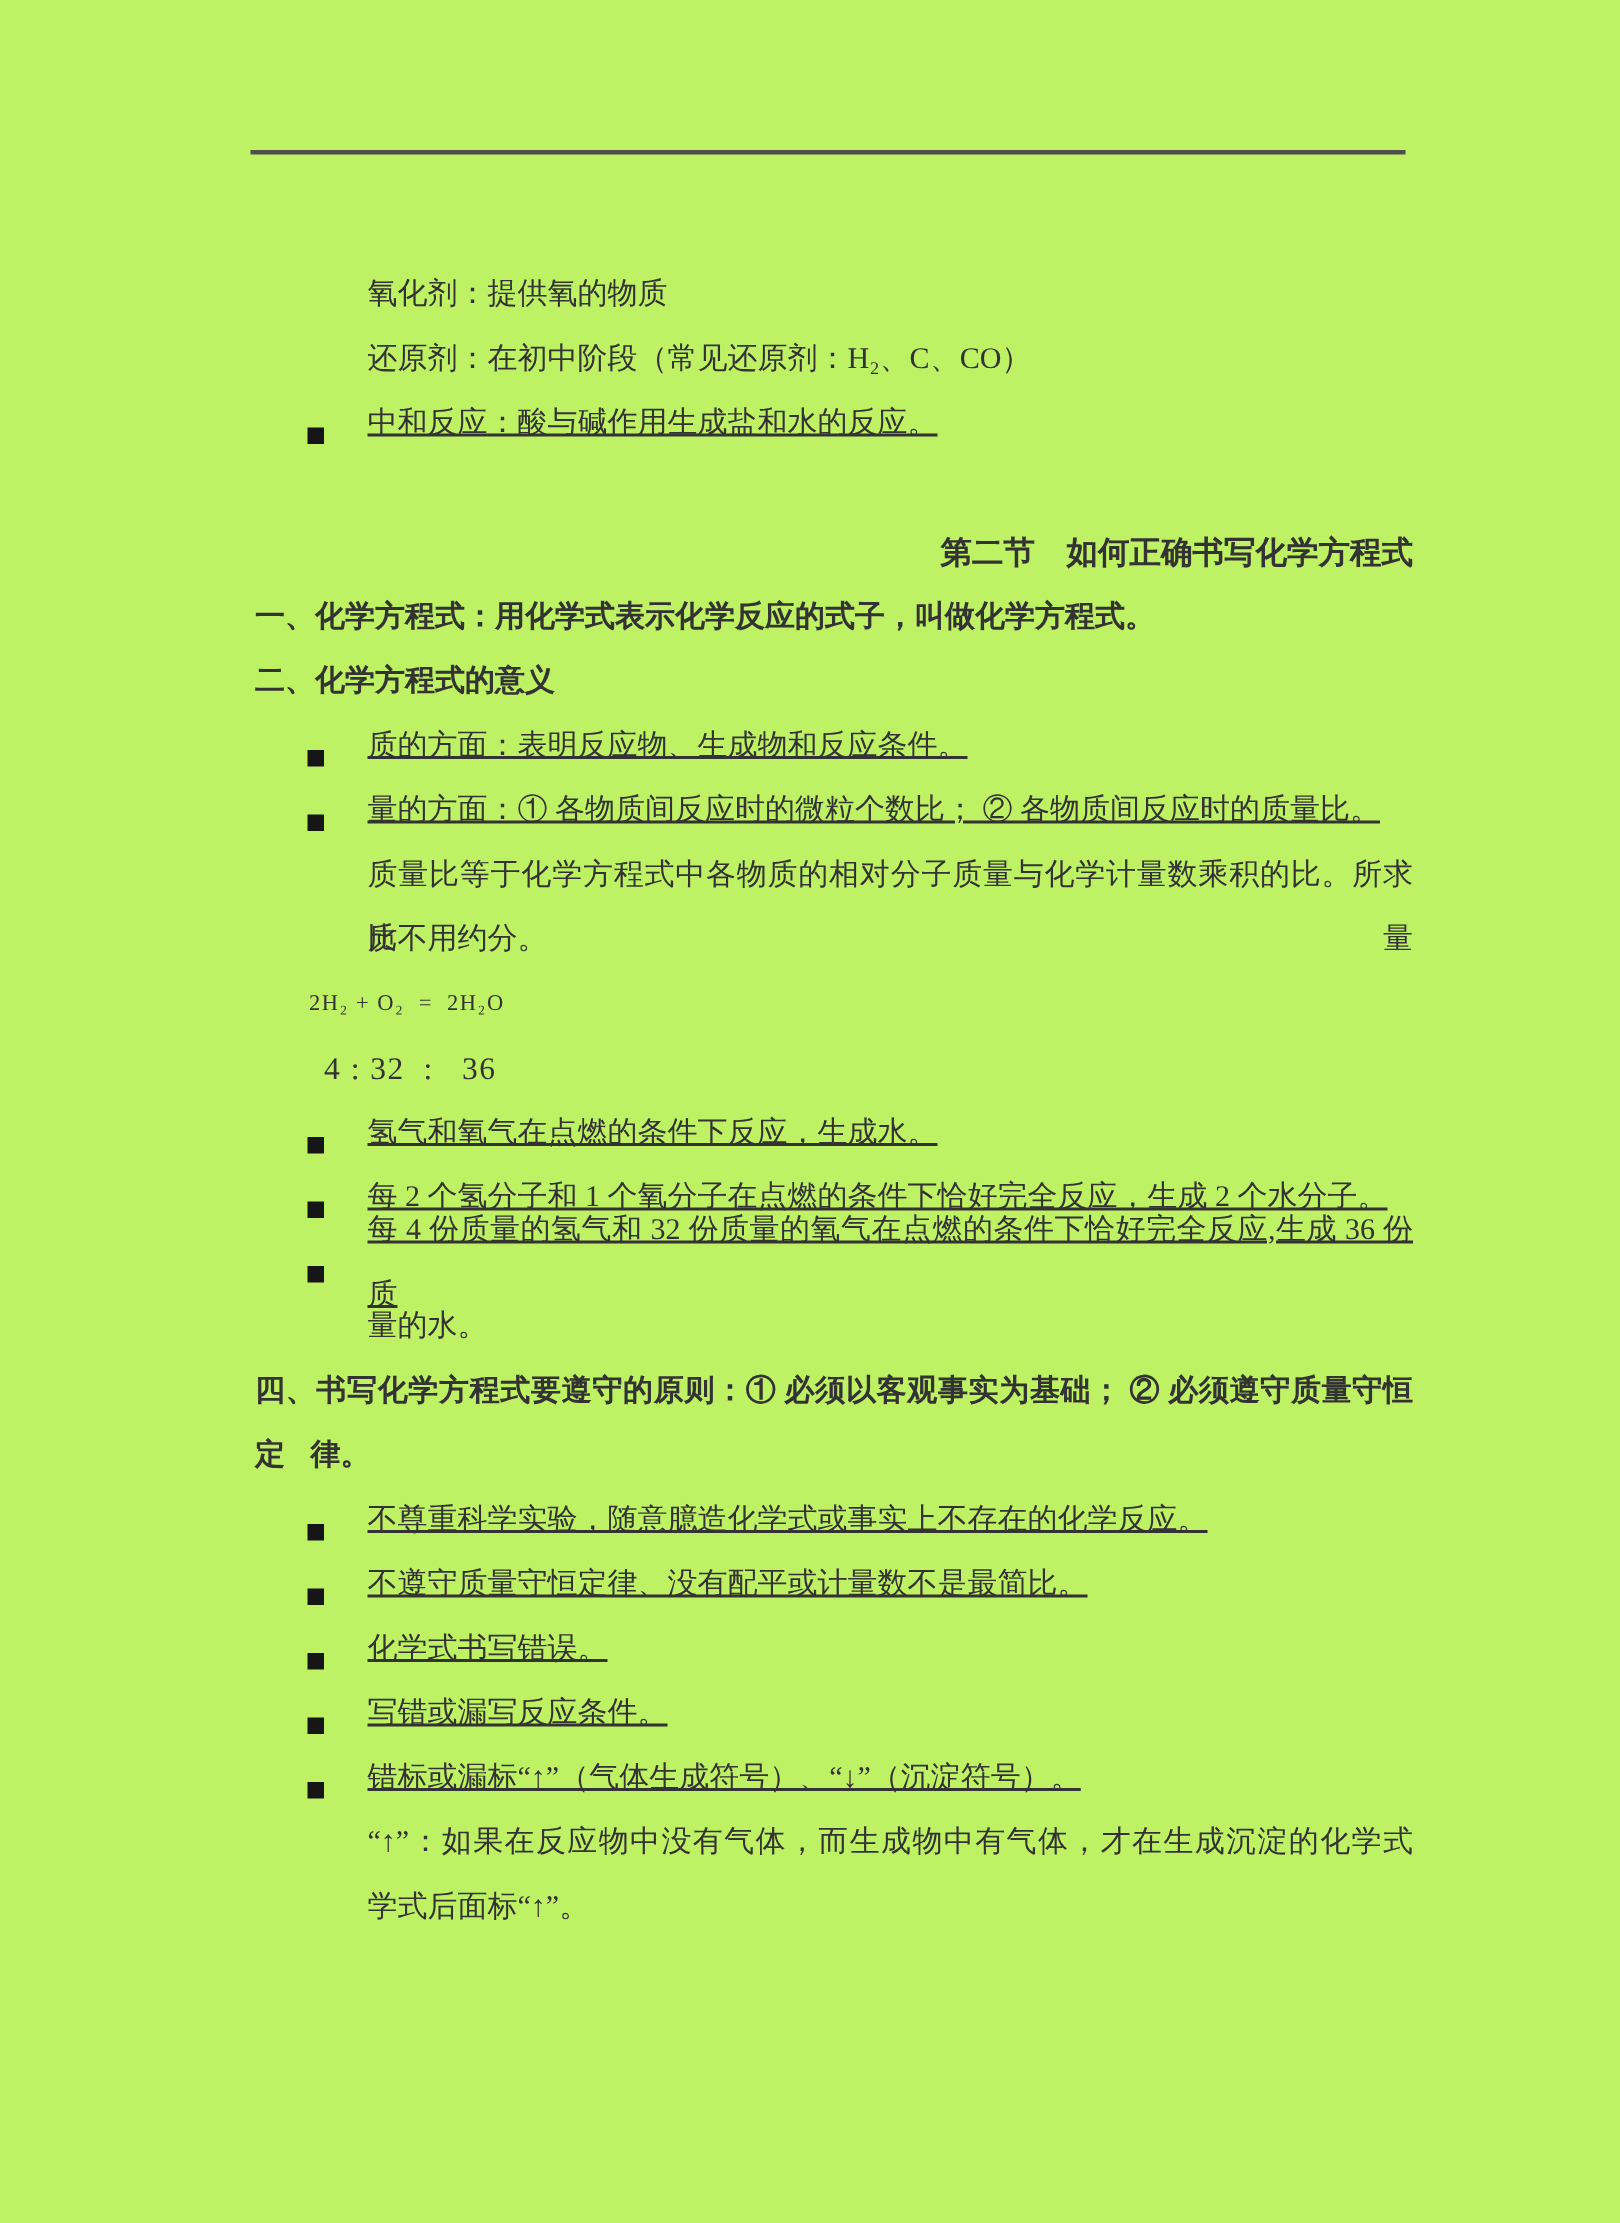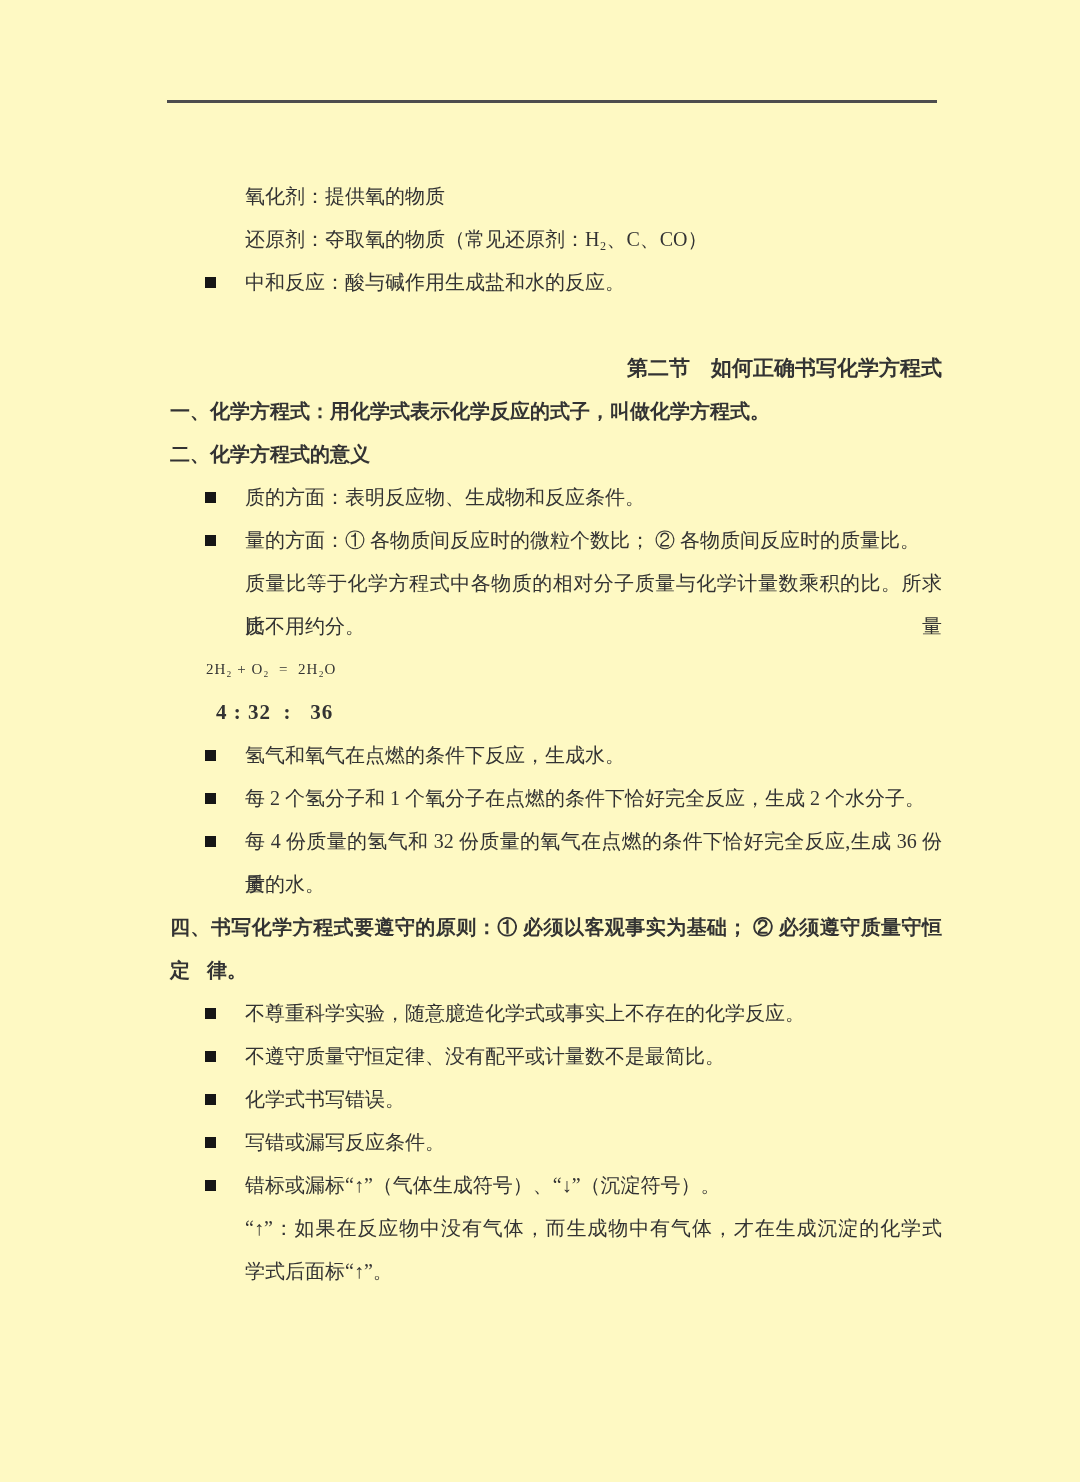--- a/index.html
+++ b/index.html
@@ -4,21 +4,21 @@
 <style>
   html, body {
     margin: 0;
     padding: 0;
     background: #ffffff;
   }
   .page {
     position: relative;
     width: 1080px;
     height: 1482px;
-    background: #fef9c3;
+    background: #bef264;
     overflow: hidden;
     font-family: "Liberation Serif", "DejaVu Serif", serif;
     color: #333333;
   }
   .header-rule {
     position: absolute;
     left: 167px;
     top: 100px;
     width: 770px;
     height: 0;
@@ -43,22 +43,23 @@
   .indent-h2   { padding-left: 37px; }
   .heading { font-weight: 700; font-family: Liberation Serif, serif; }
   .title {
     text-align: right;
     font-weight: 700;
     font-size: 21px;
     margin-top: 43px;
   }
   .bullet-row {
     display: flex;
-    align-items: flex-start;
+    align-items: center;
     padding-left: 35px;
+    text-decoration: underline;
   }
   .sq {
     flex: none;
     width: 11px;
     height: 11px;
     margin-top: 16px;
     background: #161616;
   }
   .bt {
     margin-left: 29px;
@@ -77,33 +78,32 @@
   }
   .equation {
     padding-left: 36px;
     font-size: 15px;
     letter-spacing: 1px;
   }
   .ratio {
     padding-left: 46px;
     font-size: 21px;
     letter-spacing: 1px;
-    font-weight: bold;
   }
 </style>
 </head>
 <body>
 
 <div class="page">
   <div class="header-rule"></div>
 
   <div class="content">
 
     <div class="line indent-def">氧化剂：提供氧的物质</div>
-    <div class="line indent-def">还原剂：夺取氧的物质（常见还原剂：H₂、C、CO）</div>
+    <div class="line indent-def">还原剂：在初中阶段（常见还原剂：H₂、C、CO）</div>
     <div class="line bullet-row">
       <span class="sq"></span>
       <span class="bt">中和反应：酸与碱作用生成盐和水的反应。</span>
     </div>
 
     <div class="line title">第二节　如何正确书写化学方程式</div>
 
     <div class="line heading">一、化学方程式：用化学式表示化学反应的式子，叫做化学方程式。</div>
 
     <div class="line heading">二、化学方程式的意义</div>

